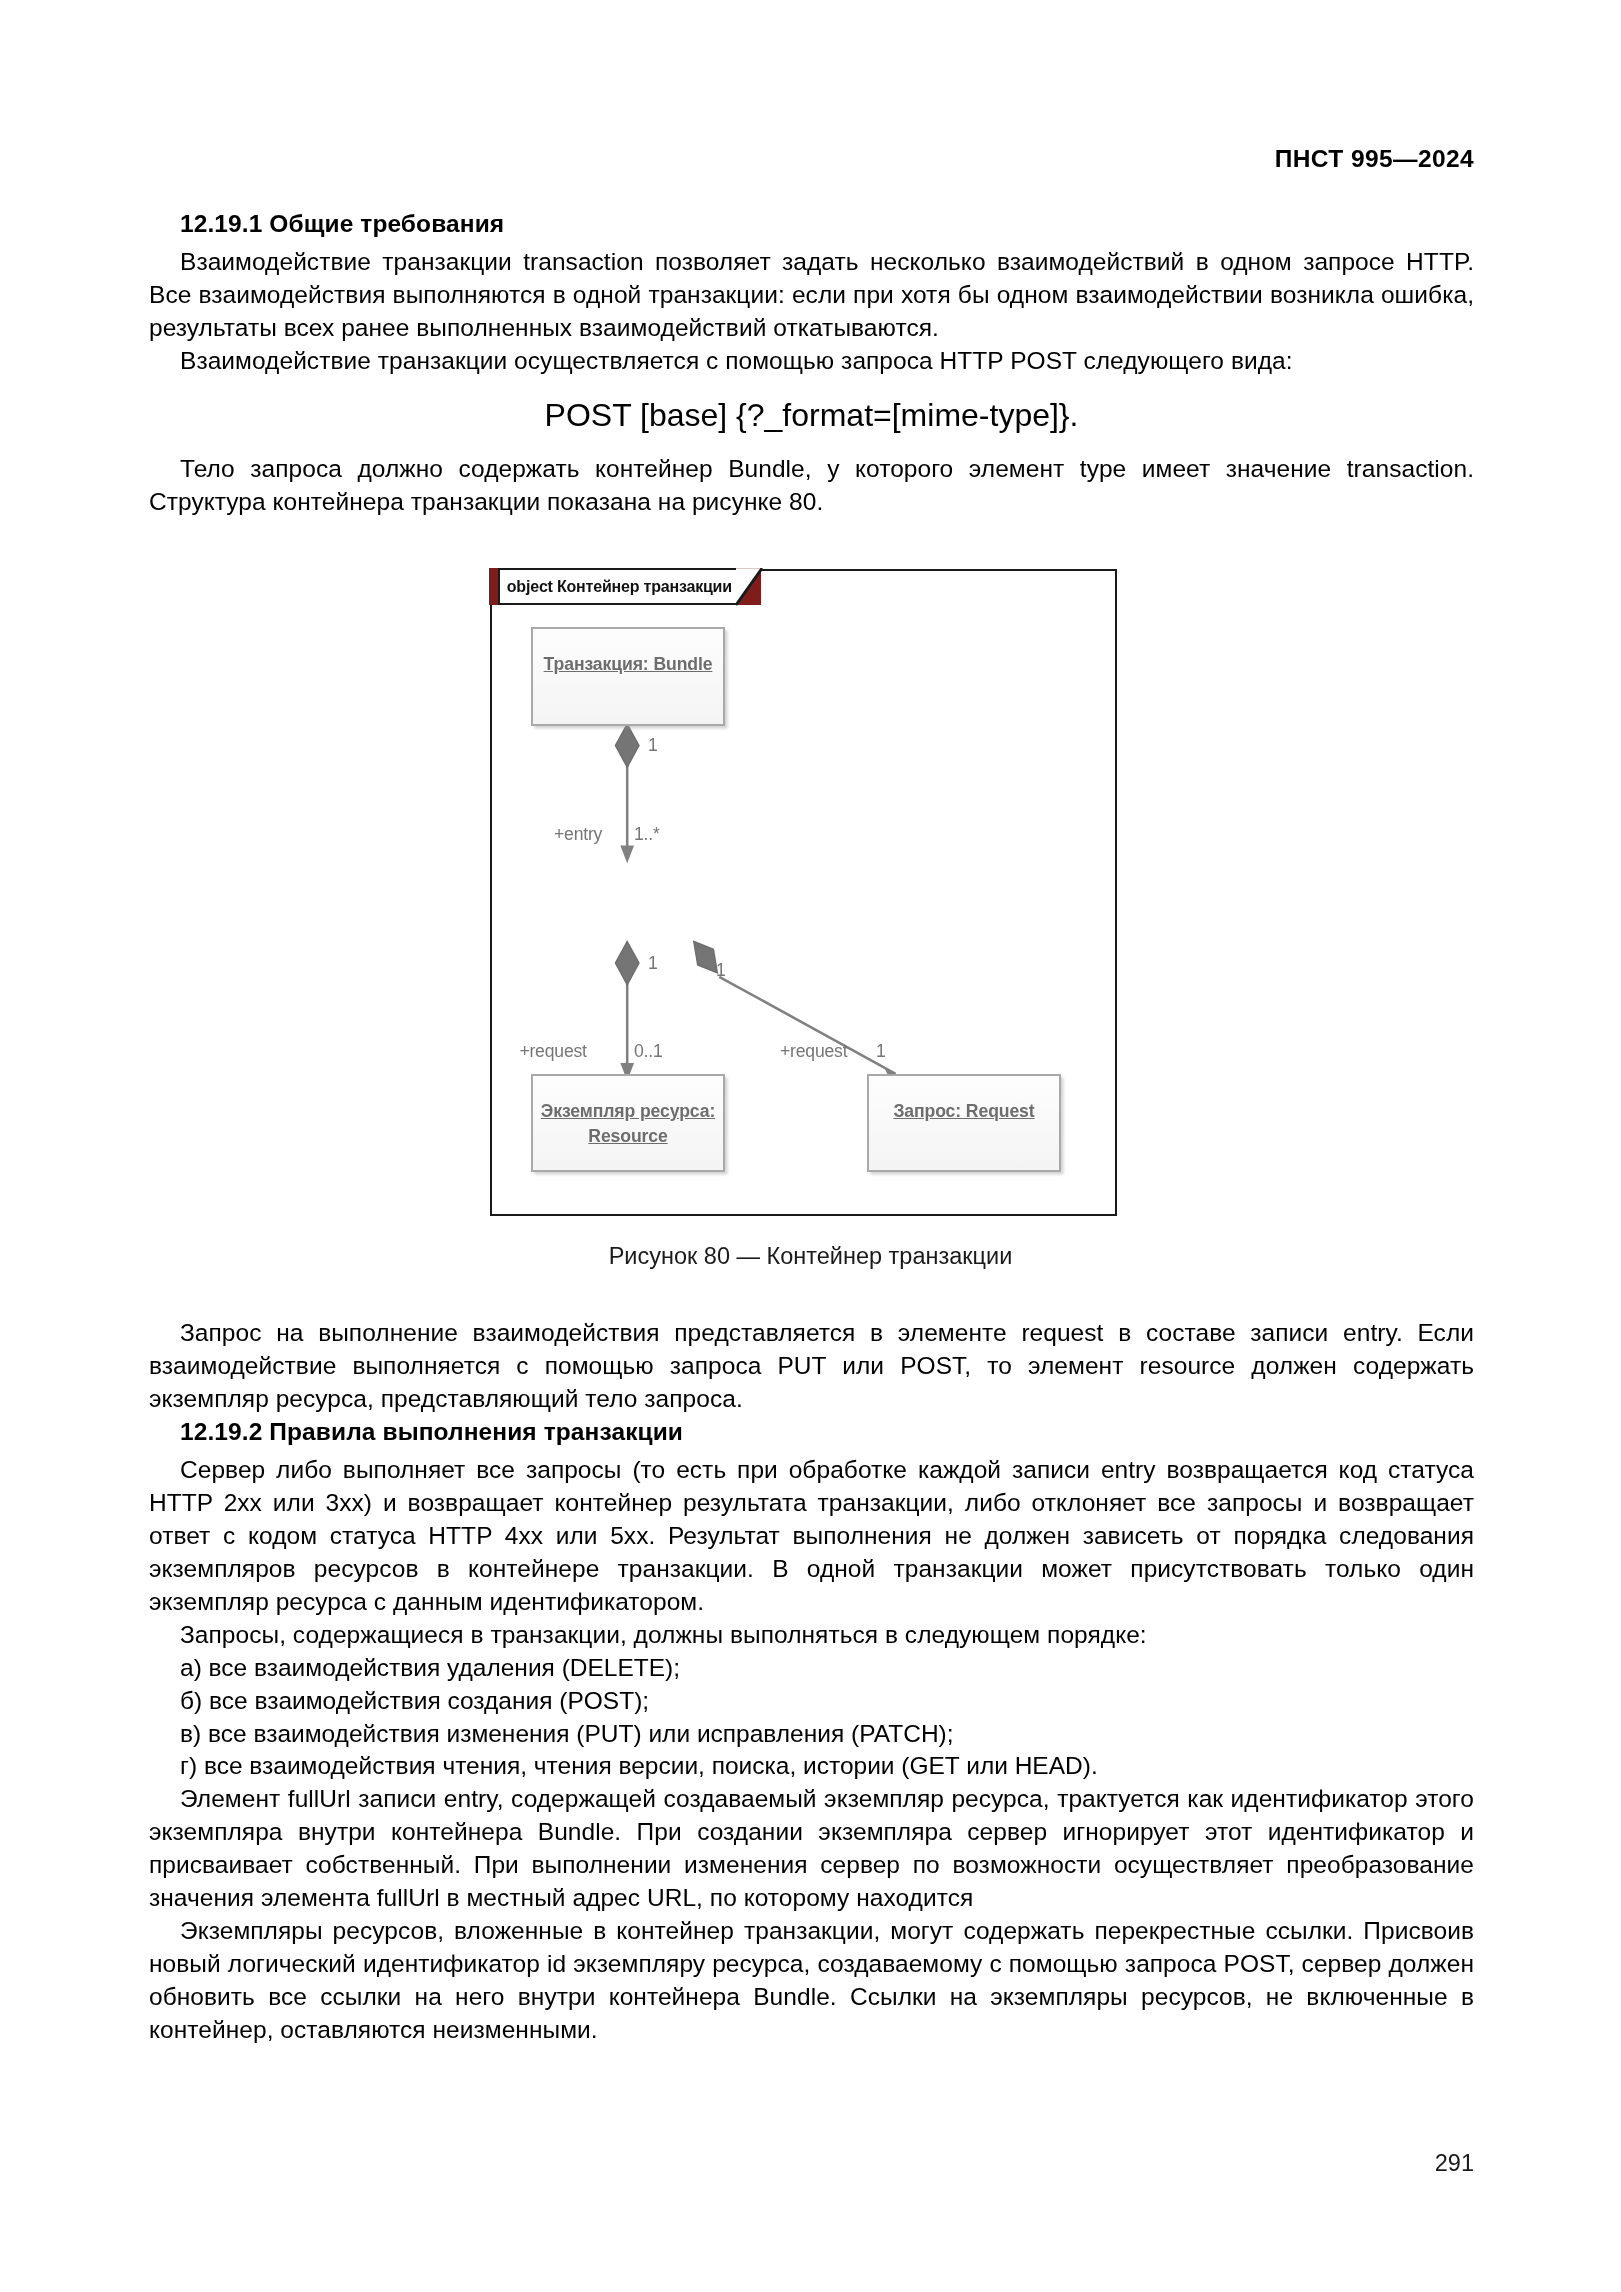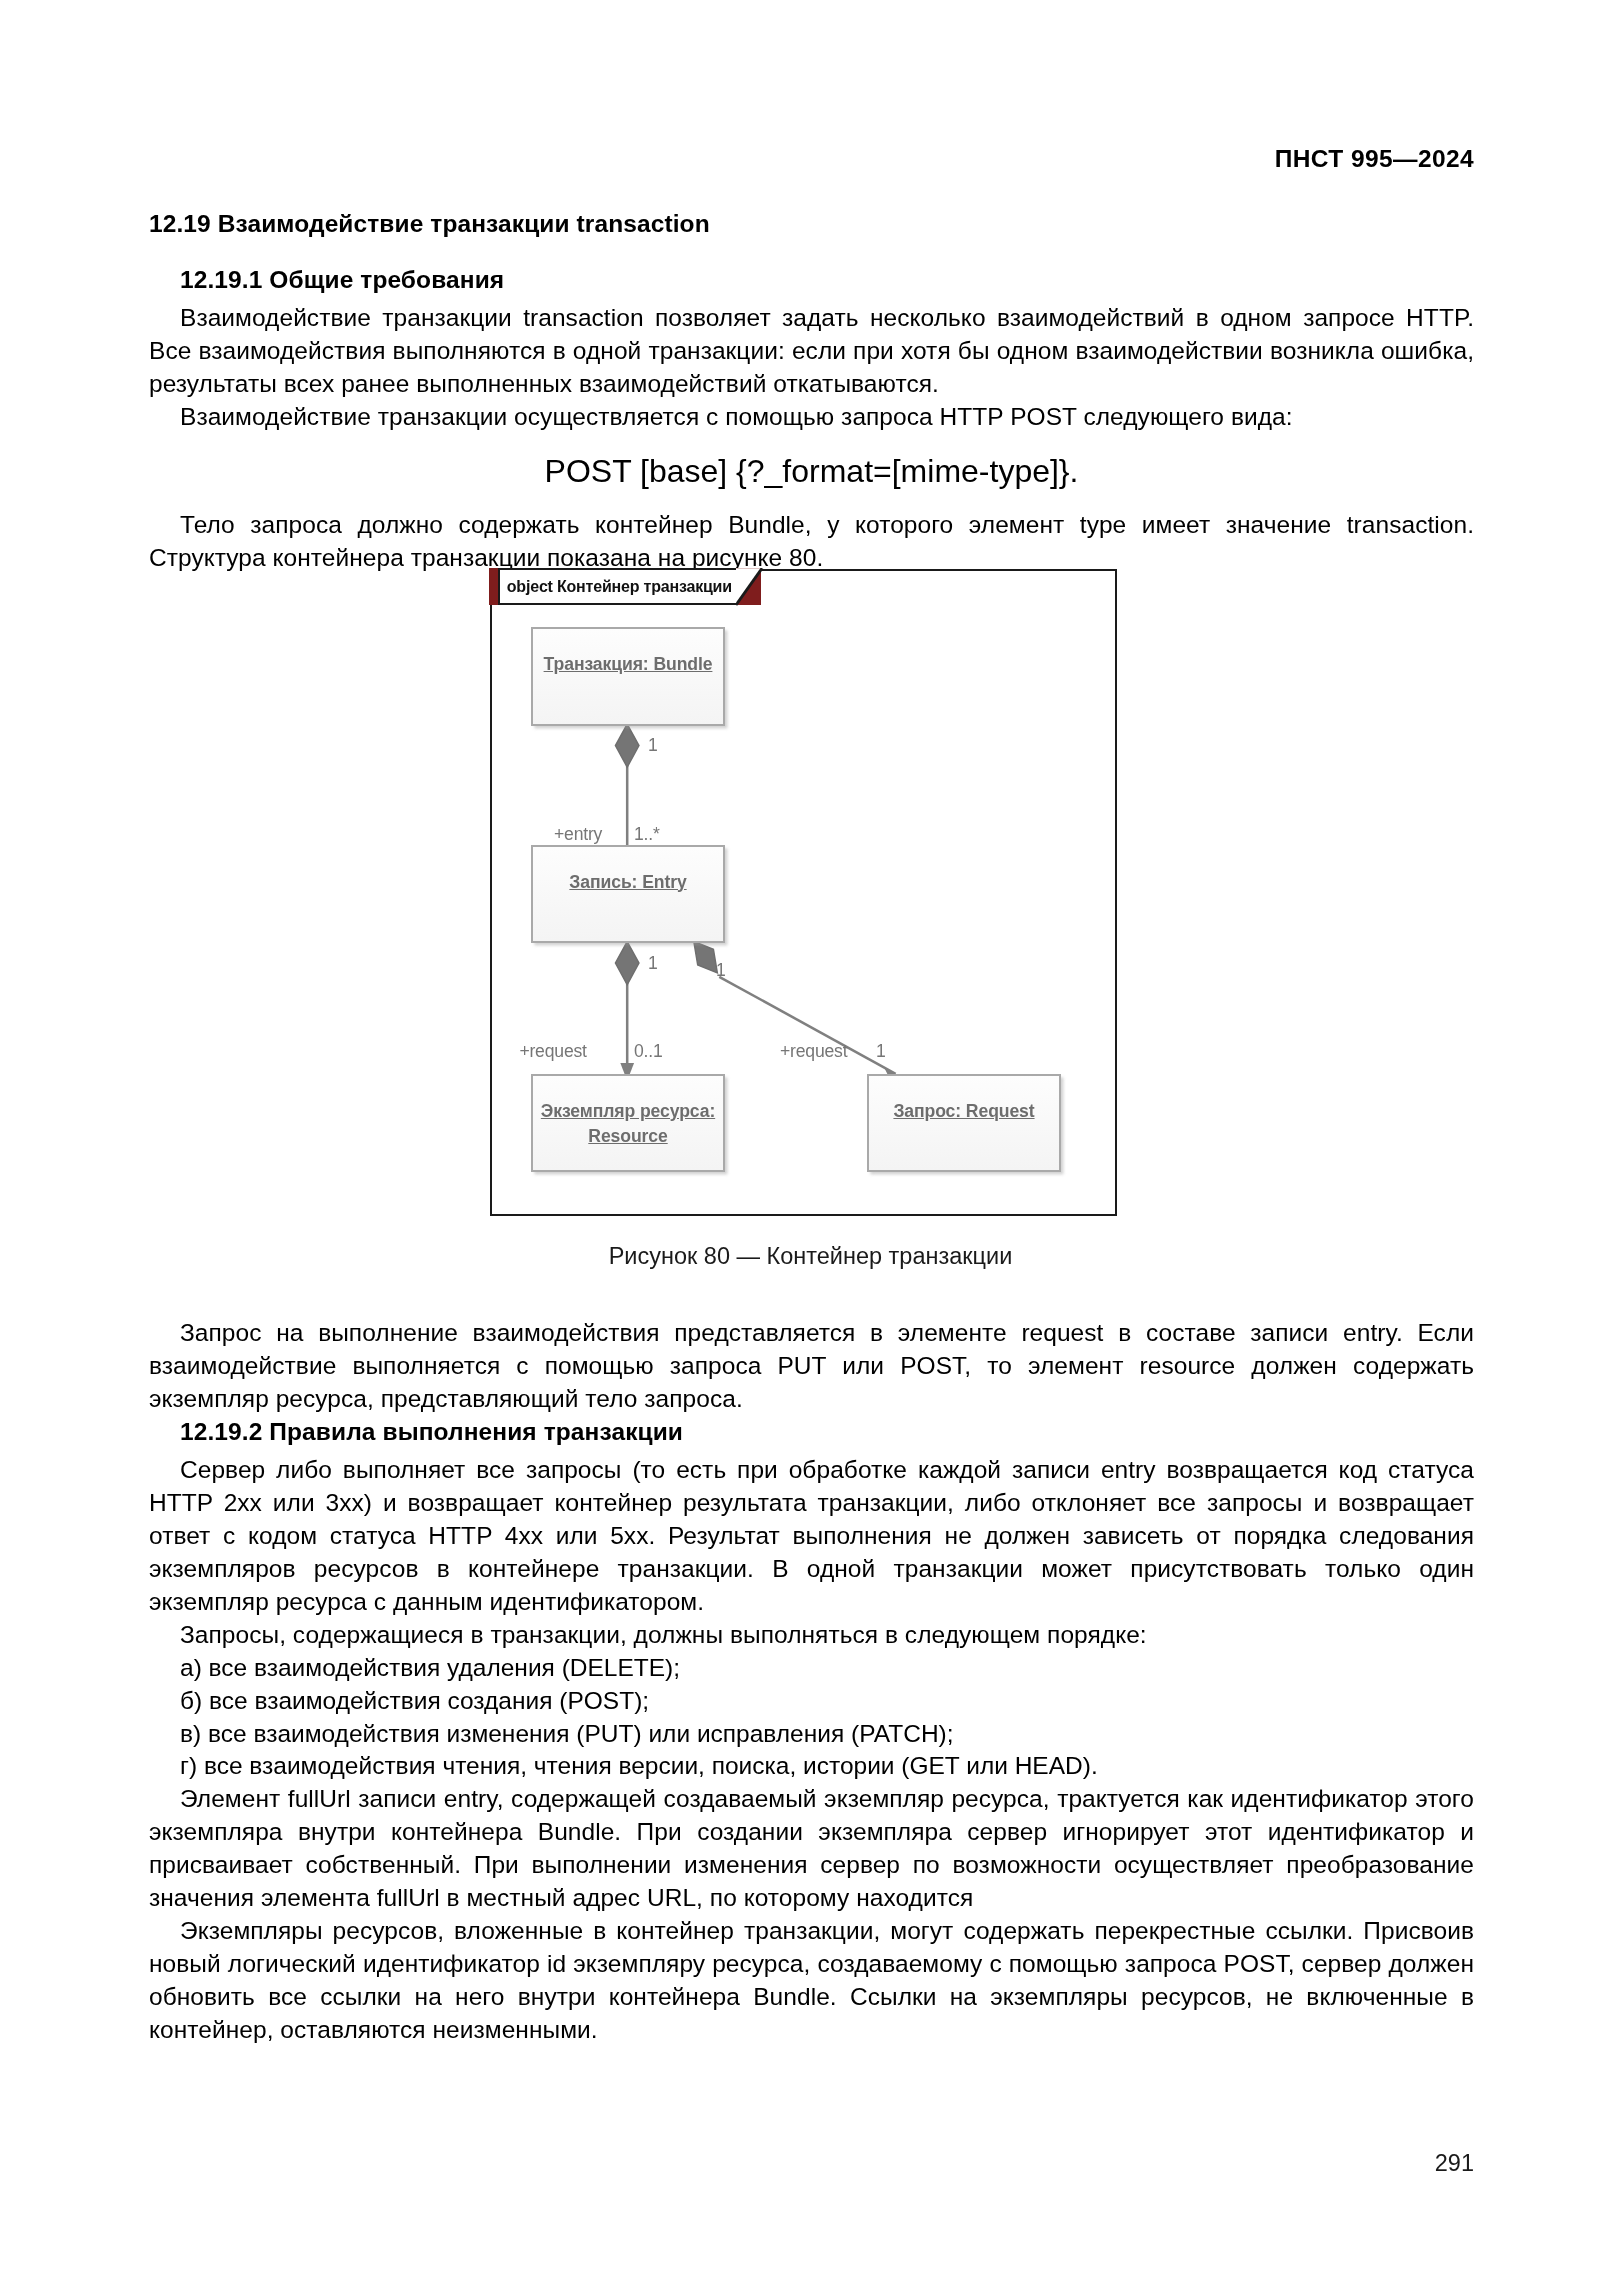--- a/index.html
+++ b/index.html
@@ -194,21 +194,20 @@
 </style>
 </head>
 <body>
 
 <div class="page">
 
   <div class="doc-header">ПНСТ 995—2024</div>
 
   <div class="content">
 
-    <h2 class="section-title">12.19 Взаимодействие транзакции transaction</h2>
 
     <h3 class="subsection-title inline-head">12.19.1 Общие требования</h3>
 
     <p class="body">Взаимодействие транзакции transaction позволяет задать несколько взаимодействий в одном запросе HTTP. Все взаимодействия выполняются в одной транзакции: если при хотя бы одном взаимодействии возникла ошибка, результаты всех ранее выполненных взаимодействий откатываются.</p>
 
     <p class="body nojust">Взаимодействие транзакции осуществляется с помощью запроса HTTP POST следующего вида:</p>
 
     <p class="code-line">POST [base] {?_format=[mime-type]}.</p>
 
     <p class="body">Тело запроса должно содержать контейнер Bundle, у которого элемент type имеет значение transaction. Структура контейнера транзакции показана на рисунке 80.</p>
@@ -243,23 +242,20 @@
 
         <line x1="232" y1="414" x2="412" y2="513" stroke="#808080" stroke-width="2.6"></line>
         <polygon points="206,378 226,386 230,410 210,402" fill="#757575" stroke="#6e6e6e" stroke-width="1.5"></polygon>
         <polygon points="424,520 400,506 406,518 394,518" fill="#808080"></polygon>
       </svg>
 
       <div class="uml-node" style="left:39px; top:56px; width:194px; height:99px;">
         <span class="node-label">Транзакция: Bundle</span>
       </div>
 
-      <div class="uml-node" style="left:39px; top:274px; width:194px; height:98px;">
-        <span class="node-label">Запись: Entry</span>
-      </div>
 
       <div class="uml-node" style="left:39px; top:503px; width:194px; height:98px;">
         <span class="node-label">
           <span>Экземпляр ресурса:</span><br>
           <span>Resource</span>
         </span>
       </div>
 
       <div class="uml-node" style="left:375px; top:503px; width:194px; height:98px;">
         <span class="node-label">Запрос: Request</span>

